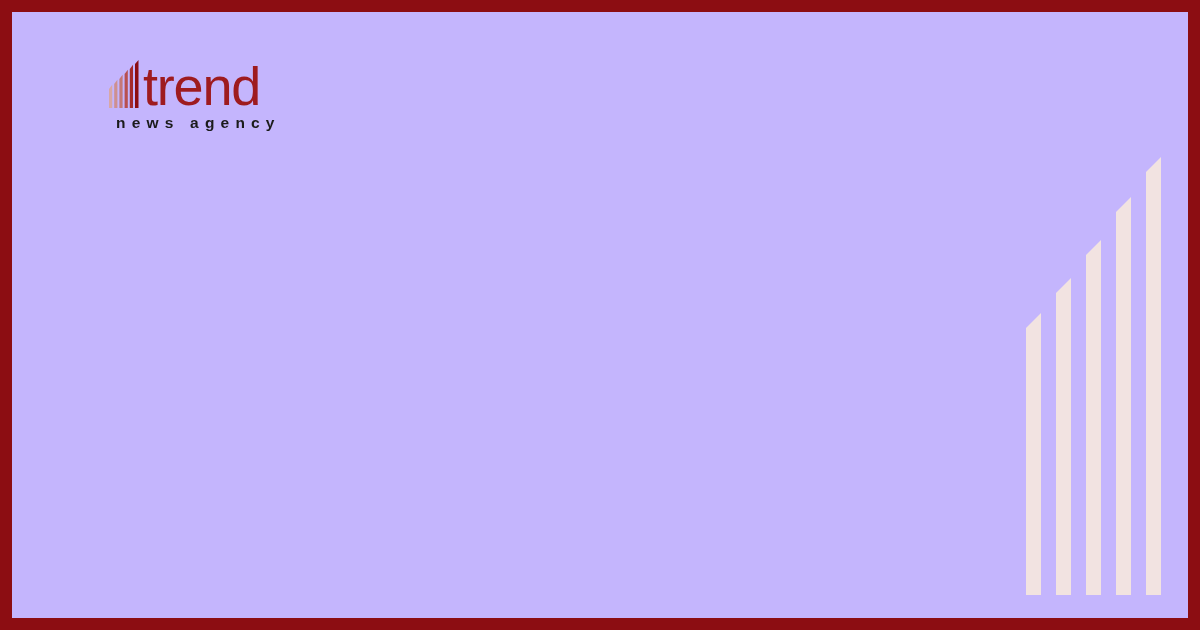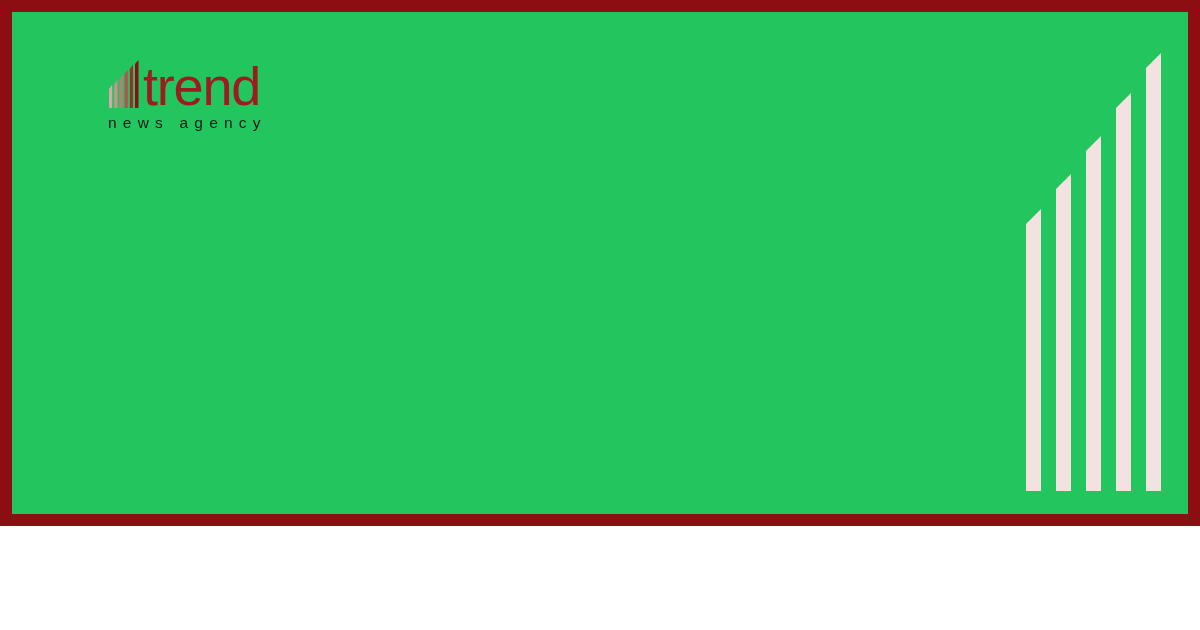--- a/index.html
+++ b/index.html
@@ -9,23 +9,23 @@
     background: #ffffff;
   }
   body {
     font-family: "Liberation Sans", sans-serif;
   }
 
   
   .card {
     position: relative;
     width: 1200px;
-    height: 526px;
+    height: 630px;
     box-sizing: border-box;
-    background: #22c55e;
+    background: #c4b5fd;
     border: 12px solid #8C0D12;
     overflow: hidden;
   }
 
   
   .bars-watermark {
     position: absolute;
     right: 18px;
     bottom: 23px;
     width: 152px;
@@ -66,23 +66,24 @@
     font-size: 54px;
     line-height: 48px;
     font-weight: 400;
     color: #9E1B1F;
     letter-spacing: -1.2px;
     position: relative;
     top: 2px;
   }
   .logo-sub {
     margin-top: 6px;
+    margin-left: 8px;
     font-family: "Liberation Sans", sans-serif;
     font-size: 15.5px;
-    font-weight: 400;
+    font-weight: 700;
     color: #1B1B1B;
     letter-spacing: 6.2px;
     white-space: nowrap;
   }
 
   
   .headline {
     position: absolute;
     left: 96px;
     top: 240px;

